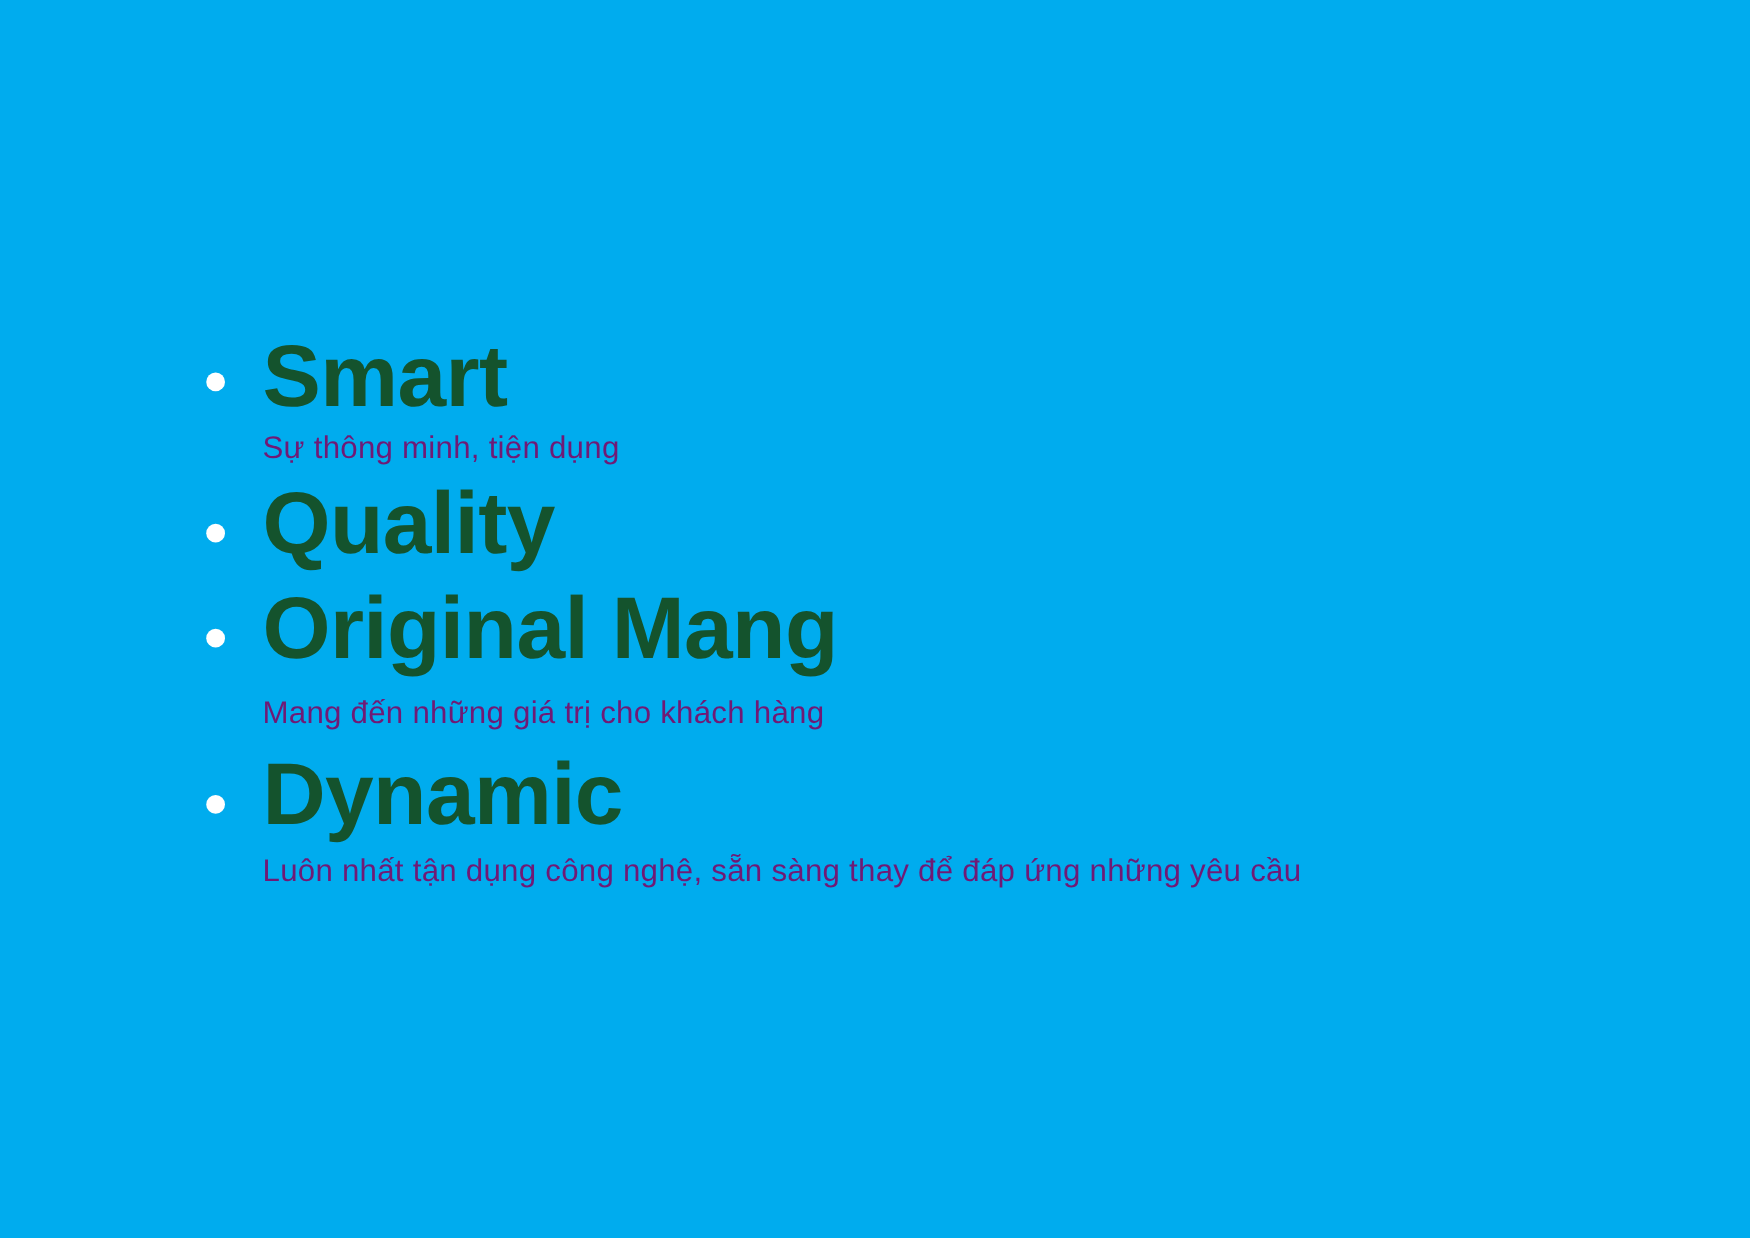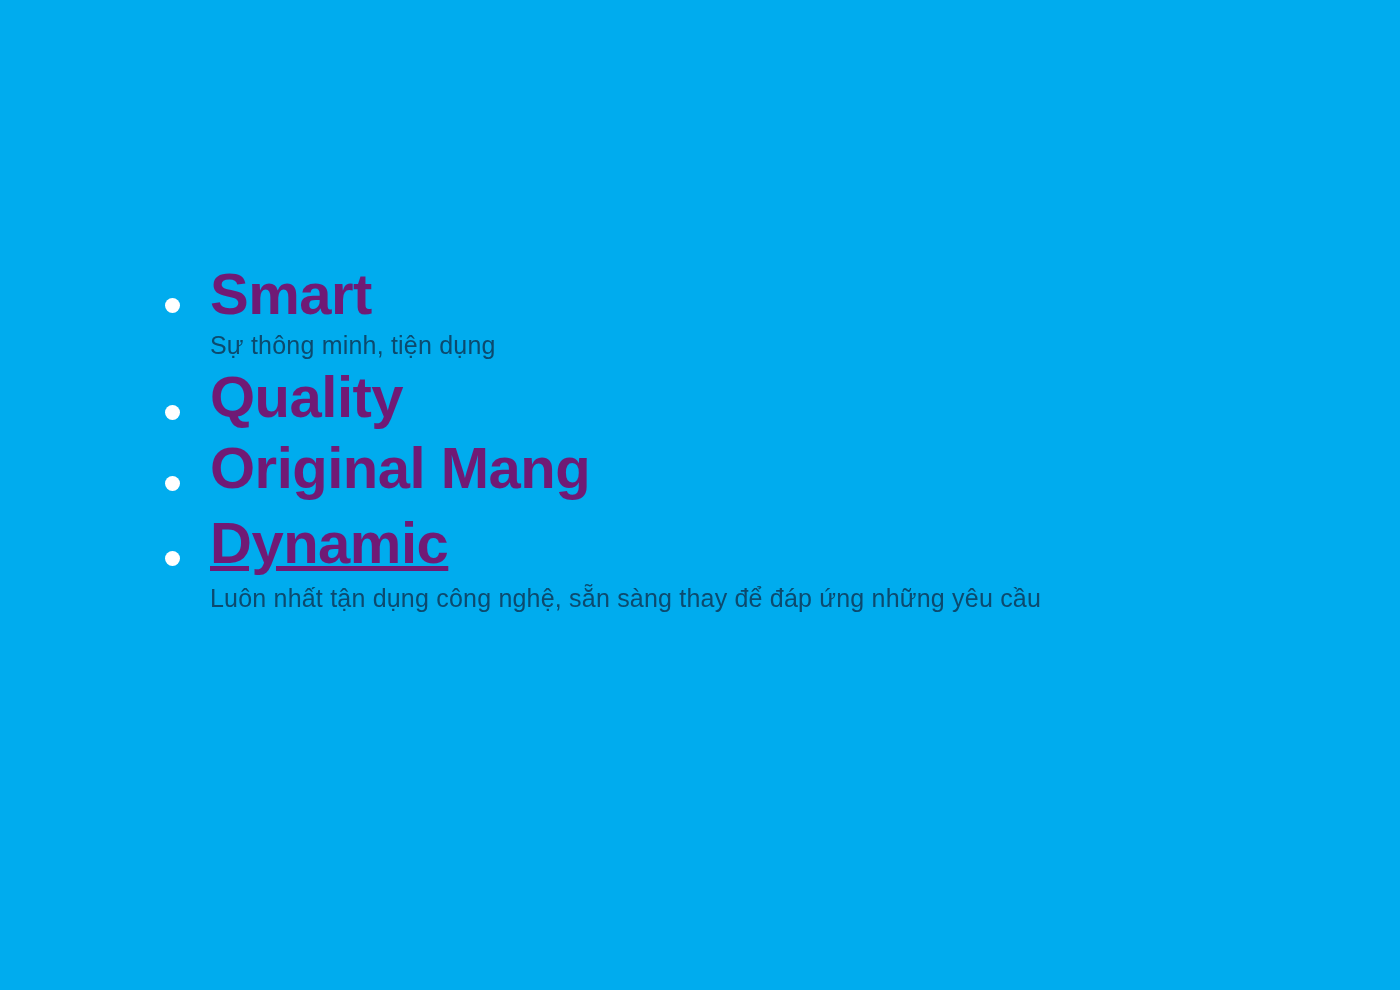--- a/index.html
+++ b/index.html
@@ -54,46 +54,46 @@
     width: 15px;
     height: 15px;
     border-radius: 50%;
     background: #FFFFFF;
   }
   .bullet-heading {
     margin: 0;
     padding: 0 0 0 210px;
     font-family: "Liberation Sans", sans-serif;
     font-weight: 700;
-    font-size: 58px;
+    font-size: 70px;
     line-height: 1.12;
     letter-spacing: -0.5px;
-    color: #701a75;
+    color: #14532d;
     white-space: nowrap;
   }
   .bullet-sub {
     margin: 0;
     padding: 2px 0 0 210px;
     font-family: "Liberation Sans", sans-serif;
     font-weight: 300;
     font-size: 25px;
     line-height: 1.3;
     letter-spacing: 0.2px;
-    color: #0c4a6e;
+    color: #701a75;
     white-space: nowrap;
   }
   
   .item-0 .bullet-dot { top: 36px; }
   .item-1 .bullet-heading { padding-top: 4px; }
   .item-1 .bullet-sub { padding-top: 10px; }
   .item-1 .bullet-dot { top: 44px; }
   .item-2 .bullet-heading { padding-top: 6px; }
   .item-2 .bullet-sub { padding-top: 12px; }
   .item-2 .bullet-dot { top: 46px; }
-  .item-3 .bullet-heading { padding-top: 10px; text-decoration: underline; }
+  .item-3 .bullet-heading { padding-top: 10px; }
   .item-3 .bullet-sub { padding-top: 6px; }
   .item-3 .bullet-dot { top: 50px; }
 </style>
 </head>
 <body>
 
 <div class="slide">
 
 
   <ul class="bullet-list">
@@ -105,20 +105,21 @@
     </li>
 
     <li class="bullet-item item-1">
       <span class="bullet-dot"></span>
       <div class="bullet-heading">Quality</div>
     </li>
 
     <li class="bullet-item item-2">
       <span class="bullet-dot"></span>
       <div class="bullet-heading">Original Mang</div>
+      <div class="bullet-sub">Mang đến những giá trị cho khách hàng</div>
     </li>
 
     <li class="bullet-item item-3">
       <span class="bullet-dot"></span>
       <div class="bullet-heading">Dynamic</div>
       <div class="bullet-sub">Luôn nhất tận dụng công nghệ, sẵn sàng thay để đáp ứng những yêu cầu</div>
     </li>
 
   </ul>
 </div>

